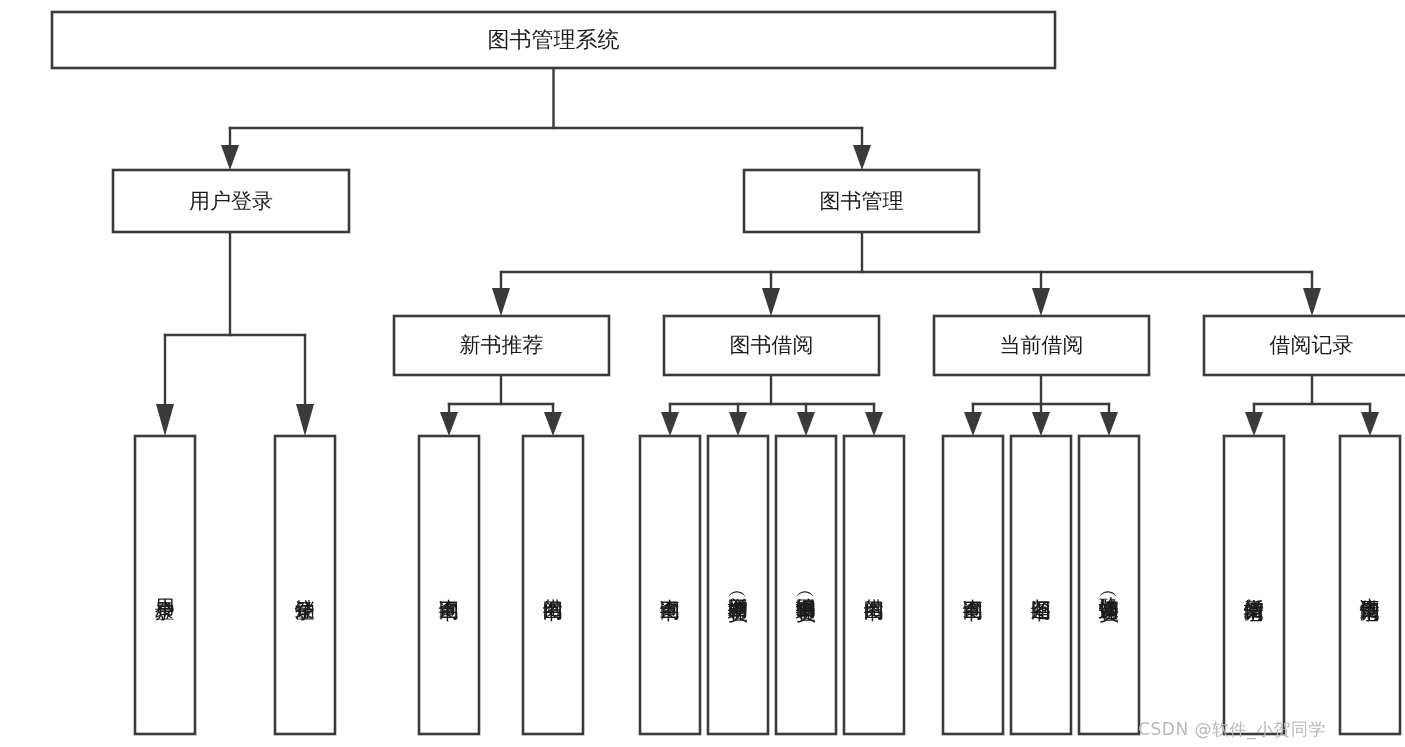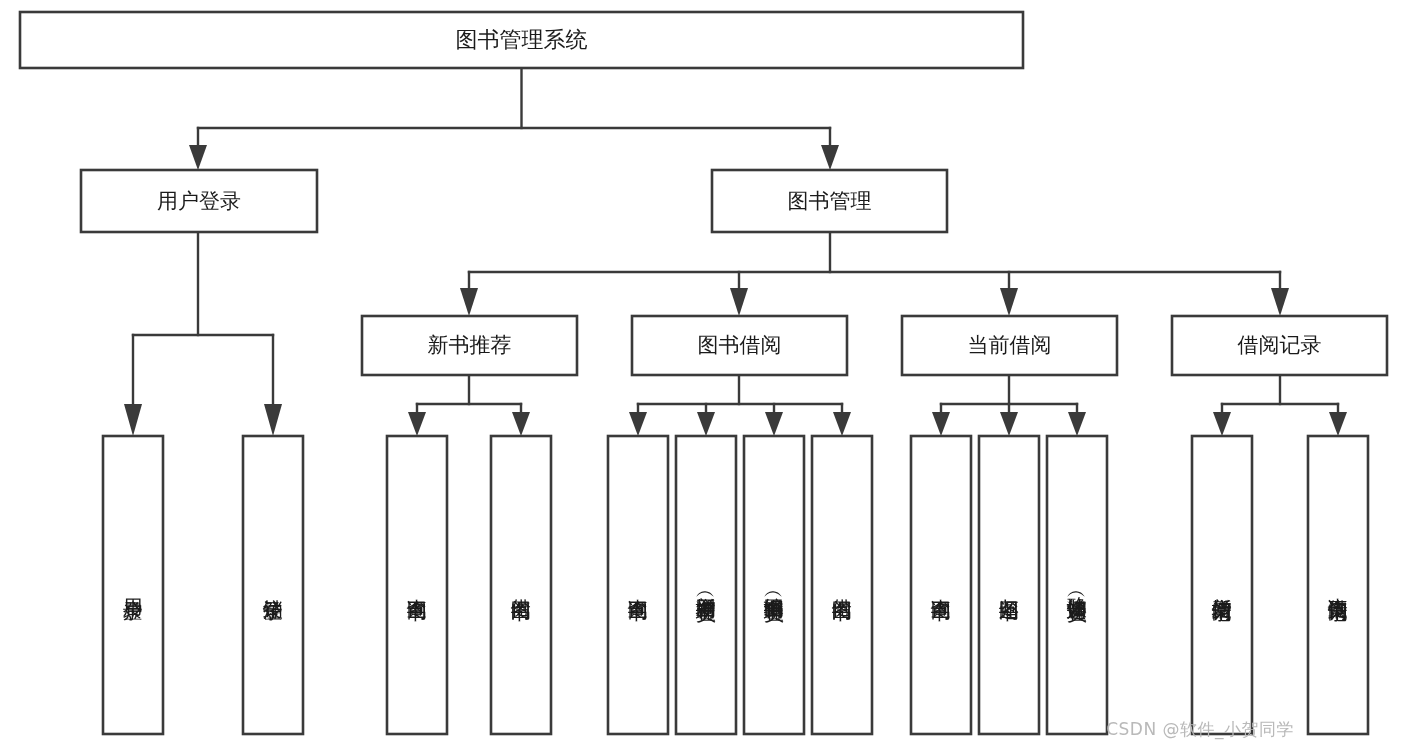--- a/index.html
+++ b/index.html
@@ -11,20 +11,21 @@
     width: 1405px;
     height: 747px;
     font-family: "DejaVu Sans", "Liberation Sans", sans-serif;
     overflow: hidden;
   }
   #diagram-root {
     position: relative;
     width: 1302px;
     height: 747px;
     background: #ffffff;
+    margin-left: 32px;
   }
   svg.diagram-canvas {
     position: absolute;
     left: 0;
     top: 0;
     width: 1405px;
     height: 747px;
   }
   .node-box {
     fill: #ffffff;

